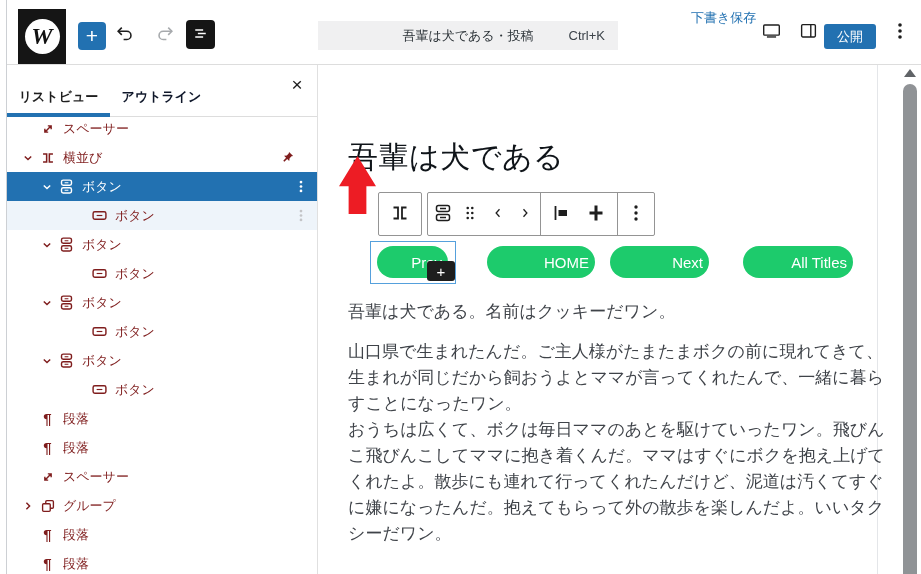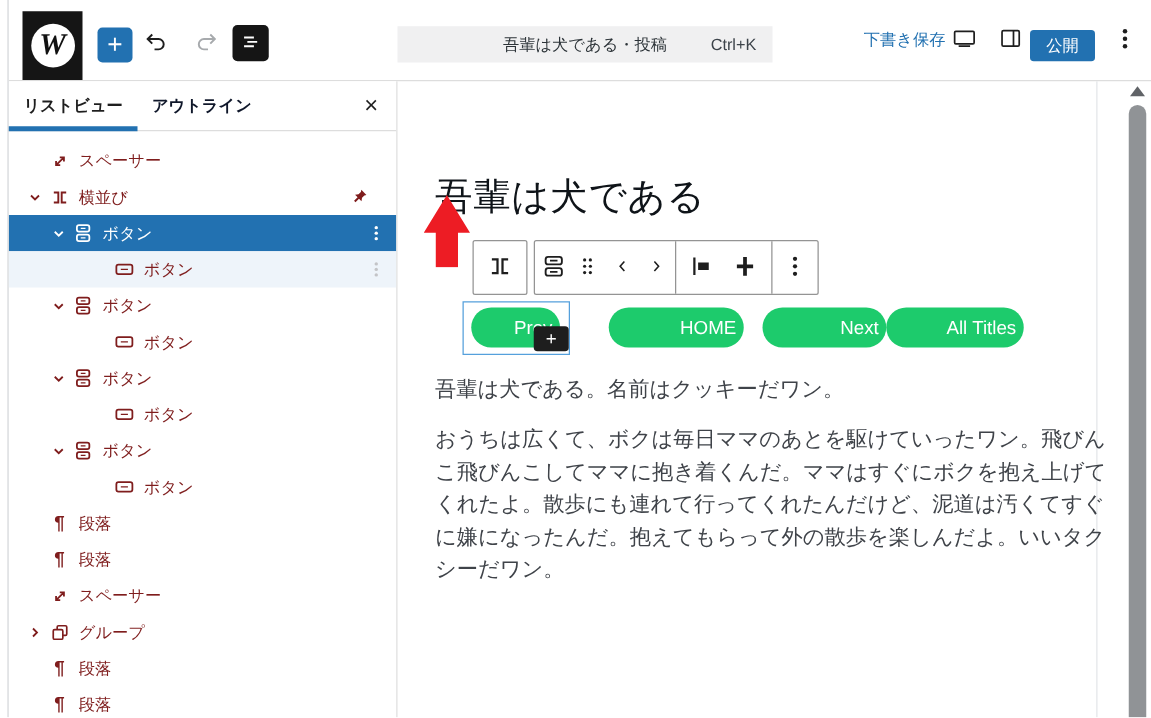--- a/index.html
+++ b/index.html
@@ -15,30 +15,30 @@
   .inserter-btn{position:absolute;left:71px;top:22px;width:28px;height:28px;border:none;border-radius:4px;background:#2271b1;color:#fff;
                 font-size:21px;line-height:26px;text-align:center;padding:0;cursor:pointer;}
   .tb-icon-btn{position:absolute;background:none;border:none;padding:0;cursor:pointer;width:30px;height:30px;display:flex;align-items:center;justify-content:center;}
   .undo-btn{left:103px;top:20px;}
   .redo-btn{left:143px;top:20px;}
   .listview-btn{position:absolute;left:179px;top:20px;width:29px;height:29px;background:#151515;border:none;border-radius:4px;
                 display:flex;align-items:center;justify-content:center;cursor:pointer;padding:0;}
   .cmd-pill{position:absolute;left:311px;top:21px;width:300px;height:29px;background:#f0f0f1;border-radius:0;border:none;
             display:flex;align-items:center;justify-content:center;font-size:13px;color:#2c3338;cursor:pointer;}
   .cmd-shortcut{position:absolute;right:13px;top:0;height:29px;display:flex;align-items:center;color:#3c434a;font-size:13px;}
-  .save-draft{position:absolute;left:676px;top:15px;height:34px;background:none;border:none;color:#2271b1;font-size:13px;cursor:pointer;padding:0 8px;}
+  .save-draft{position:absolute;left:676px;top:1px;height:34px;background:none;border:none;color:#2271b1;font-size:13px;cursor:pointer;padding:0 8px;}
   .preview-btn{left:749px;top:17px;}
   .panel-btn{left:786px;top:17px;}
   .publish-btn{position:absolute;left:817px;top:24px;width:52px;height:25px;background:#2271b1;color:#ffffff;border:none;border-radius:3px;
                font-size:13px;cursor:pointer;display:flex;align-items:center;justify-content:center;}
   .top-kebab{left:878px;top:17px;}
 
   
   .sidebar{position:absolute;left:7px;top:65px;width:311px;height:509px;background:#fff;border-right:1px solid #e0e0e0;box-sizing:border-box;}
-  .tabbar{position:absolute;left:0;top:0;right:0;height:39px;border-bottom:1px solid #ddd;display:flex;}
+  .tabbar{position:absolute;left:0;top:12px;right:0;height:39px;border-bottom:1px solid #ddd;display:flex;}
   .tab{width:103px;height:100%;display:flex;align-items:center;justify-content:center;font-size:13px;color:#0f172a;position:relative;background:none;border:none;cursor:pointer;font-weight:bold;}
   .tab.active{color:#1e1e1e;font-weight:bold;}
   .tab.active::after{content:"";position:absolute;left:0;right:0;bottom:-1px;height:4px;background:#2271b1;}
   .close-btn{position:absolute;right:6px;top:6px;width:28px;height:28px;background:none;border:none;font-size:19px;color:#1e1e1e;cursor:pointer;line-height:28px;padding:0;}
   .tree{position:absolute;left:0;top:40px;right:0;bottom:0;padding-top:9px;overflow:hidden;}
   .trow{position:relative;display:flex;align-items:center;height:29px;font-size:13px;color:#7f1d1d;cursor:pointer;}
   .trow .chev{width:19px;display:flex;align-items:center;justify-content:center;flex:none;}
   .trow .ticon{width:21px;display:flex;align-items:center;justify-content:center;flex:none;}
   .trow .tlabel{margin-left:5px;white-space:nowrap;}
   .trow.lv0{padding-left:11px;}
@@ -69,21 +69,21 @@
   .gwrap{position:absolute;top:246px;}
   .gwrap .gbtn{width:100%;height:32px;border:none;border-radius:16px;background:#1dcb6c;color:#fff;font-size:15px;cursor:pointer;
                display:flex;align-items:center;justify-content:flex-end;font-family:inherit;}
   .gwrap.sel::before{content:"";position:absolute;left:-7px;top:-5px;right:-8px;bottom:-6px;border:1.5px solid #55a0dc;}
   .plus-badge{display:none;position:absolute;right:-7px;top:15px;width:28px;height:20px;background:#1e1e1e;border-radius:3px;color:#fff;
               font-size:15px;align-items:center;justify-content:center;cursor:pointer;z-index:2;}
   .gwrap.sel .plus-badge{display:flex;}
   .b0{left:377px;width:71px;}
   .b1{left:487px;width:108px;}
   .b2{left:610px;width:99px;}
-  .b3{left:709px;width:110px;}
+  .b3{left:743px;width:110px;}
 
   .paras{position:absolute;left:348px;top:299px;width:537px;}
   .cpara{margin:0;font-size:17px;line-height:26px;color:#3f4349;cursor:text;}
   .cpara.gap{margin-bottom:14px;}
 
   
   .sb-up{position:absolute;left:904px;top:69px;width:0;height:0;border-left:6px solid transparent;border-right:6px solid transparent;
          border-bottom:8px solid #606367;cursor:pointer;}
   .sb-thumb{position:absolute;left:903px;top:84px;width:14px;height:490px;background:#909396;border-radius:7px 7px 0 0;cursor:grab;}
 </style>
@@ -440,18 +440,19 @@
       <div class="gwrap b3">
     <button class="gbtn">
           <span class="glabel">All Titles</span>
         </button>
 
   </div>
     </div>
 
   <div class="paras" id="paragraphs">
       <p class="cpara gap">吾輩は犬である。名前はクッキーだワン。</p>
+      <p class="cpara">山口県で生まれたんだ。ご主人様がたまたまボクの前に現れてきて、生まれが同じだから飼おうよとママが言ってくれたんで、一緒に暮らすことになったワン。</p>
       <p class="cpara">おうちは広くて、ボクは毎日ママのあとを駆けていったワン。飛びんこ飛びんこしてママに抱き着くんだ。ママはすぐにボクを抱え上げてくれたよ。散歩にも連れて行ってくれたんだけど、泥道は汚くてすぐに嫌になったんだ。抱えてもらって外の散歩を楽しんだよ。いいタクシーだワン。</p>
     </div>
 
   <div class="sb-up"></div>
   <div class="sb-thumb"></div>
 </div>
 
 </body></html>

